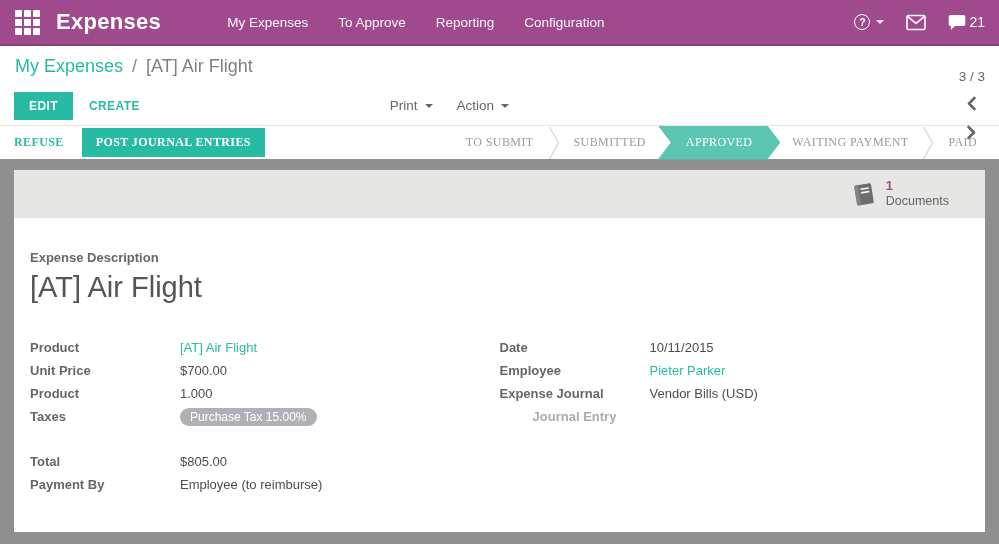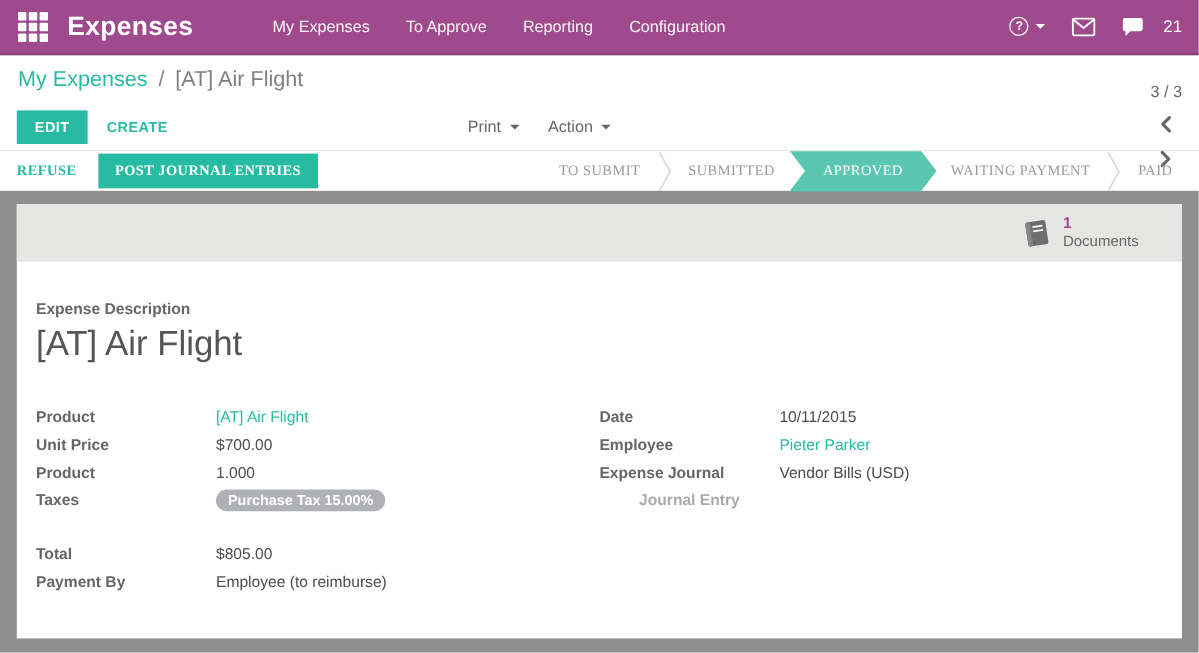--- a/index.html
+++ b/index.html
@@ -15,21 +15,21 @@
   .apps-btn i { background:#fff; border-radius:1px; display:block; }
   .app-title { font-size:22px; font-weight:bold; letter-spacing:.3px; margin-right:66px; }
   .menu { display:flex; align-items:center; gap:30px; font-size:13.5px; }
   .menu a { color:rgba(255,255,255,.95); text-decoration:none; cursor:pointer; }
   .nav-right { margin-left:auto; display:flex; align-items:center; gap:22px; padding-right:14px; }
   .help-btn { display:flex; align-items:center; gap:6px; cursor:pointer; }
   .qcircle { width:16px; height:16px; border:1.5px solid #fff; border-radius:50%;
              font-size:10.5px; font-weight:bold; display:flex; align-items:center; justify-content:center; }
   .caret-down { width:0; height:0; border-left:4px solid transparent; border-right:4px solid transparent;
                 border-top:4px solid #fff; }
-  .chat-btn { display:flex; align-items:center; gap:16px; font-size:14px; cursor:pointer; }
+  .chat-btn { display:flex; align-items:center; gap:3px; font-size:14px; cursor:pointer; }
 
   
   .crumb-row { height:40px; display:flex; align-items:center; padding-left:15px; font-size:18px; }
   .crumb-link { color:#27bba4; text-decoration:none; cursor:pointer; }
   .crumb-sep { color:#888; margin:0 9px; }
   .crumb-current { color:#808080; }
 
   
   .control-row { height:39px; display:flex; align-items:center; padding:0 14px; }
   .btn-primary { background:#27bba4; color:#fff; border:none; font-size:12px; font-weight:bold;
@@ -70,21 +70,21 @@
   .sheet-body { padding:20px 16px 0 16px; flex:1;margin-top:12px; }
   .desc-label { font-size:13px; font-weight:bold; color:#666; margin-bottom:6px; }
   .sheet-title { font-size:29px; font-weight:400; color:#555; margin-bottom:32px; }
   .field-grid { display:flex; }
   .field-col { width:470px; }
   .frow { display:flex; align-items:center; min-height:23px; font-size:13px; }
   .flabel { width:150px; font-weight:bold; color:#666; }
   .flabel.muted { color:#aaa;text-align:center; }
   .fvalue { color:#4c4c4c; }
   .fvalue.link { color:#27bba4; cursor:pointer; }
-  .tag-pill { background:#b0b1b6; color:#fff; font-weight:bold; font-size:12px;
+  .tag-pill { background:#b0b1b6; color:#fff; font-weight:normal; font-size:12px;
               padding:2px 10px; border-radius:10px; display:inline-block; }
   .totals { margin-top:22px; }
 </style>
 </head>
 <body>
 
 <div>
 
   <header class="navbar">
     <button class="apps-btn" title="Apps">

